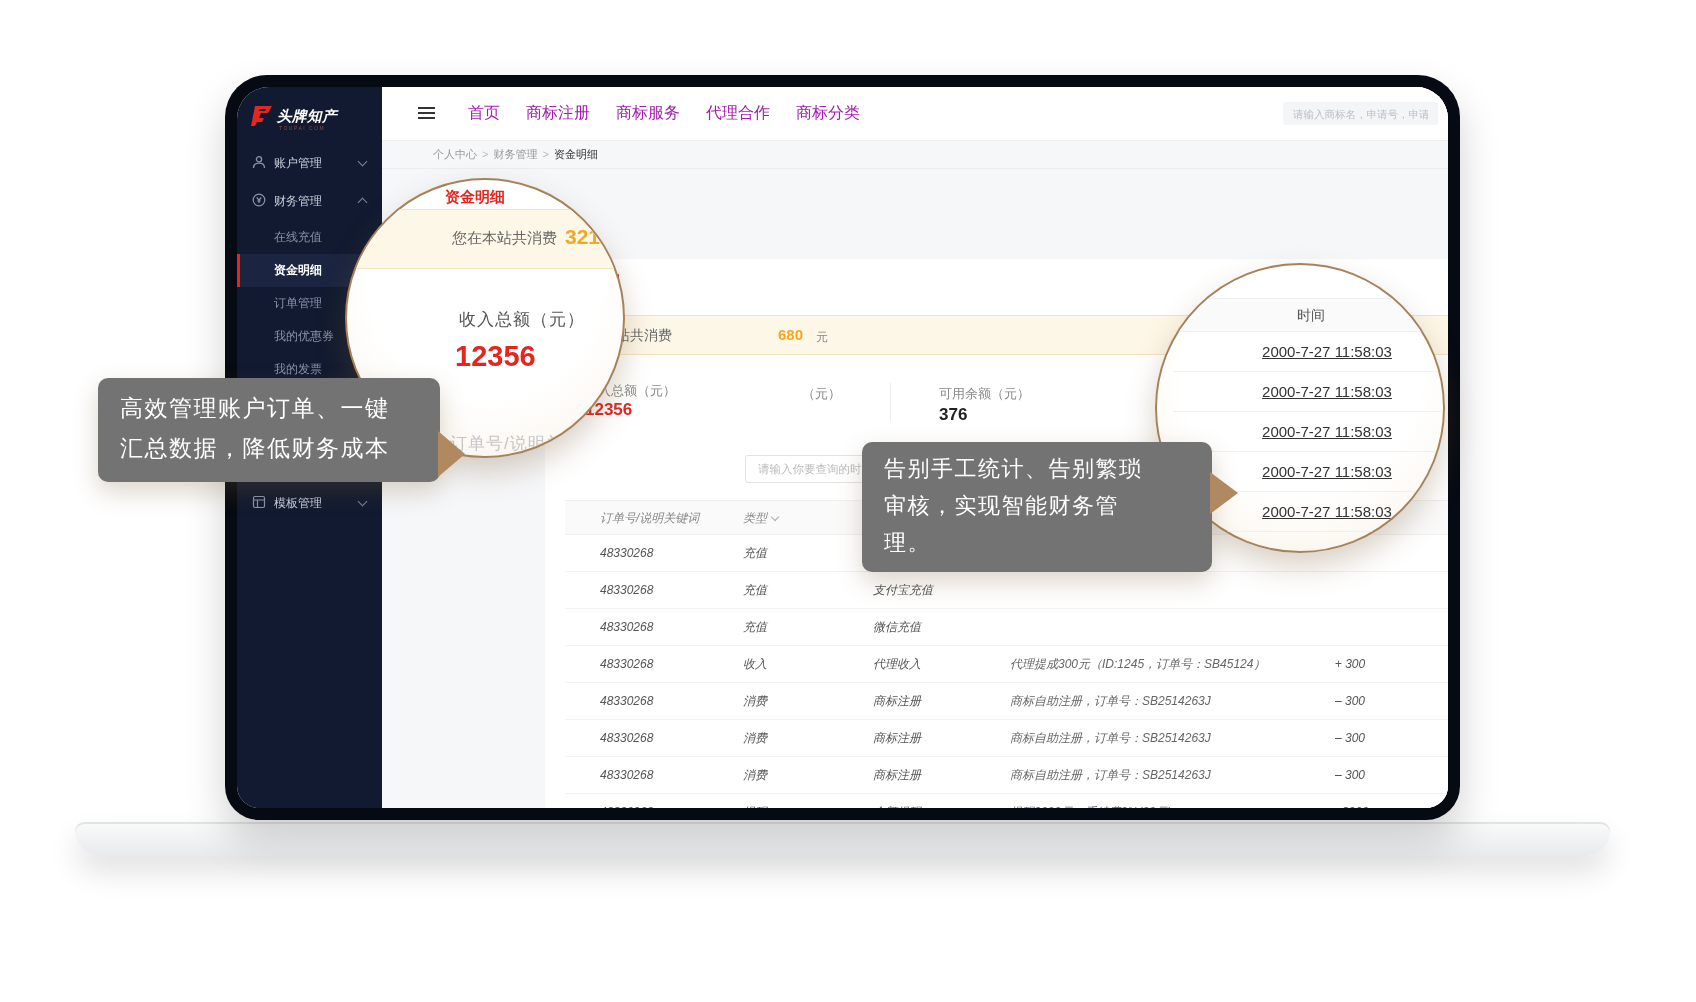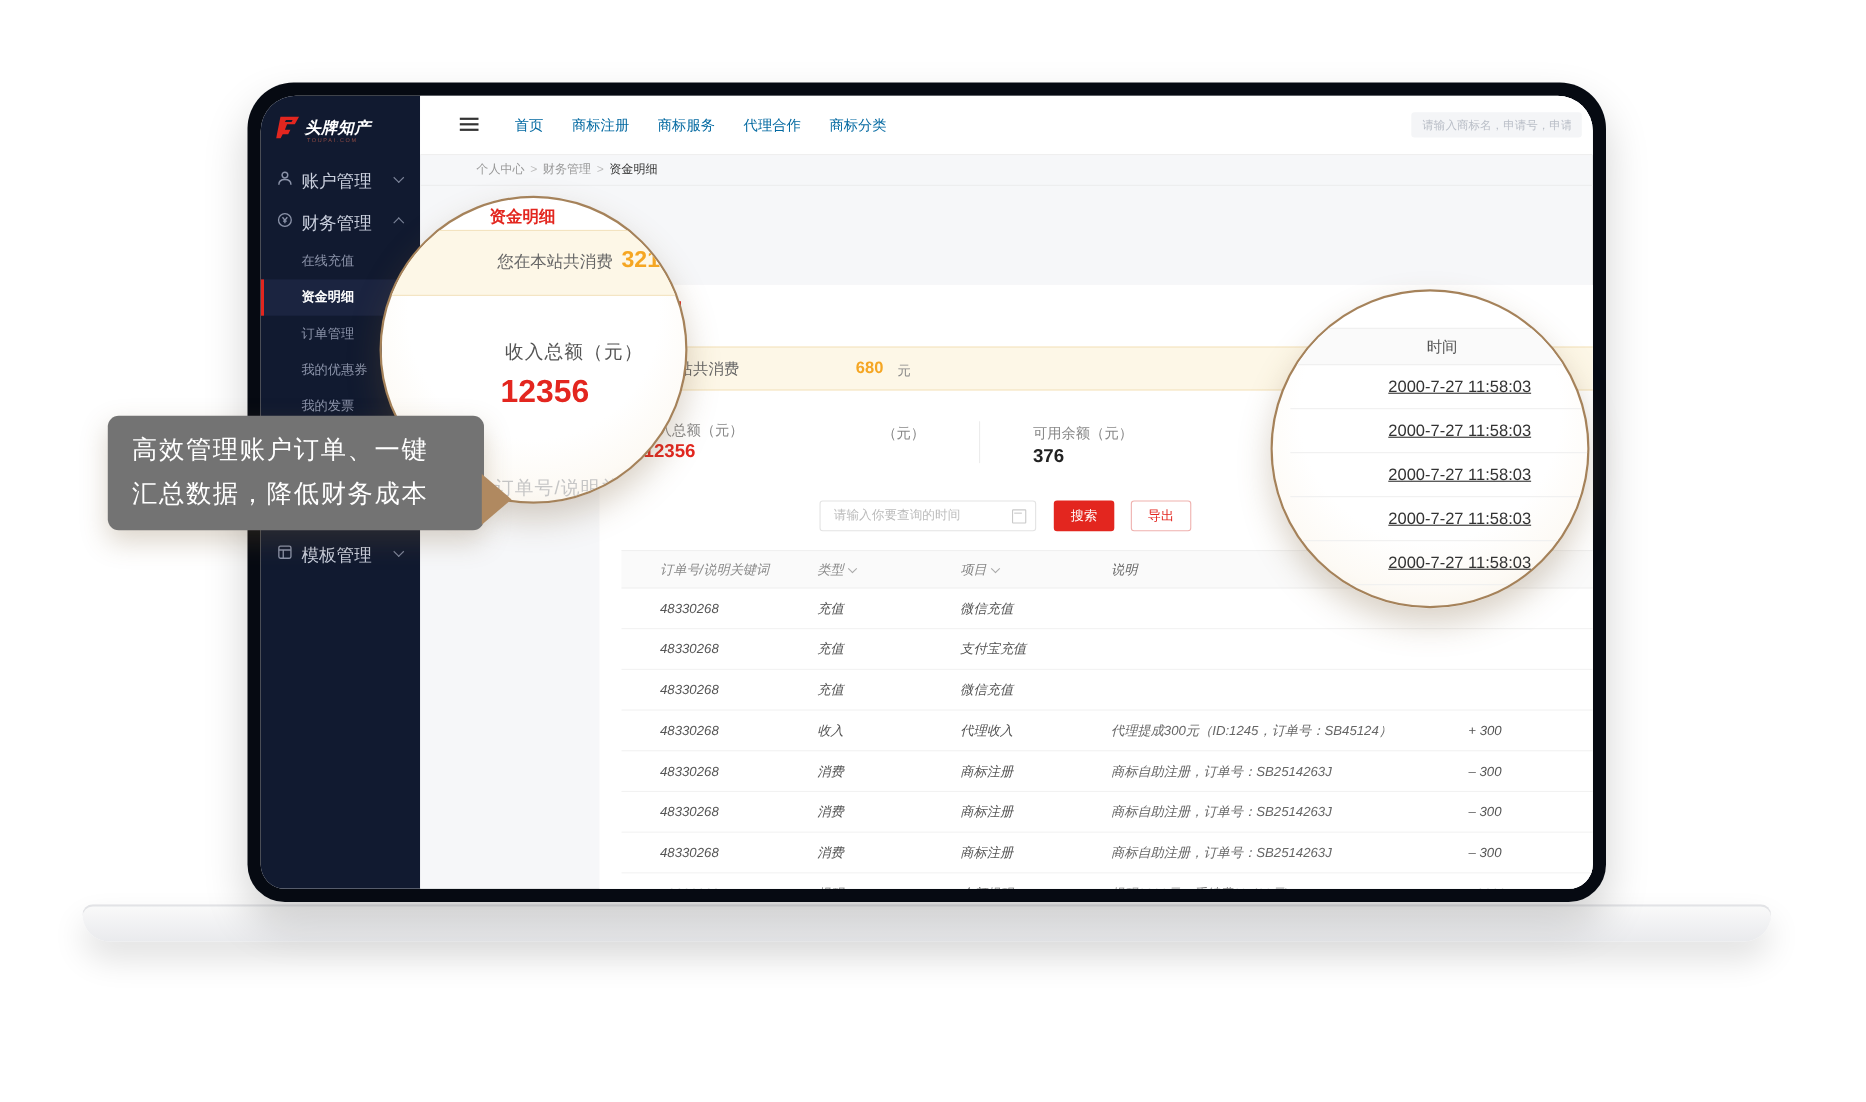--- a/index.html
+++ b/index.html
@@ -13,38 +13,38 @@
   #laptop-frame{left:225px;top:75px;width:1235px;height:745px;background:#060a12;border-radius:42px 42px 34px 34px;
     box-shadow:0 20px 40px rgba(0,0,0,.18);}
   #screen{left:237px;top:87px;width:1211px;height:721px;background:#fff;border-radius:32px 32px 22px 22px;overflow:hidden;}
 
   
   #sidebar{left:0;top:0;width:145px;height:721px;background:#111a30;}
   .logo-row{left:14px;top:18px;width:120px;height:26px;}
   .logo-mark{left:0;top:1px;width:21px;height:20px;}
   .logo-text{left:26px;top:2px;color:#fff;font-size:14.5px;font-weight:bold;font-style:italic;letter-spacing:.5px;white-space:nowrap;}
   .logo-tag{left:28px;top:20px;color:#8d4a44;font-size:5px;letter-spacing:1.5px;white-space:nowrap;}
-  .side-item{left:0;width:145px;height:34px;color:#c9cfdd;font-size:16px;}
+  .side-item{left:0;width:145px;height:34px;color:#c9cfdd;font-size:12px;}
   .side-item .ic{position:absolute;left:15px;top:9px;width:14px;height:14px;color:#8b93a9;}
   .side-item .lbl{position:absolute;left:37px;top:9px;white-space:nowrap;}
   .chev{position:absolute;right:16px;width:6px;height:6px;border-right:1.4px solid #7c8499;border-bottom:1.4px solid #7c8499;}
   .chev.down{top:12px;transform:rotate(45deg);}
   .chev.up{top:15px;transform:rotate(-135deg);}
   .side-sub{left:0;width:145px;height:33px;color:#8b93a9;font-size:12px;line-height:33px;}
   .side-sub .lbl{position:absolute;left:37px;top:0;}
   .side-sub.active{background:#1b2440;color:#fff;font-weight:bold;}
   .side-sub.active::before{content:'';position:absolute;left:0;top:0;width:3px;height:33px;background:#e3261f;}
 
   
   #main{left:145px;top:0;width:1066px;height:721px;background:#f6f7f9;}
   #topbar{left:0;top:0;width:1066px;height:53px;background:#fff;border-bottom:1px solid #efefef;}
   .burger{left:36px;top:20px;width:17px;height:13px;}
   .burger i{position:absolute;left:0;width:17px;height:2px;background:#333;}
   .nav-items{left:86px;top:0;height:53px;display:flex;align-items:center;gap:26px;}
-  .nav-item{font-size:13px;color:#0369a1;white-space:nowrap;}
+  .nav-item{font-size:16px;color:#a21caf;white-space:nowrap;}
   .top-search{left:901px;top:15px;width:155px;height:23px;background:#f4f5f7;border:none;border-radius:3px;
     font-size:10.5px;color:#555;padding:0 10px;box-sizing:border-box;outline:none;}
   .top-search::placeholder{color:#b9bec7;}
   #breadcrumb{left:0;top:53px;width:1066px;height:28px;border-bottom:1px solid #ededee;font-size:11px;color:#999;line-height:28px;}
   #breadcrumb .bc{margin:0 3px;}
   #breadcrumb .bc.cur{color:#333;}
   #breadcrumb .sep{color:#bbb;margin:0 2px;}
 
   
   #card{left:163px;top:172px;width:1040px;height:623px;background:#fff;}
@@ -334,14 +334,19 @@
     <div class="m-trow" style="top:147px;">2000-7-27  11:58:03</div>
     <div class="m-trow" style="top:187px;">2000-7-27  11:58:03</div>
     <div class="m-trow" style="top:227px;">2000-7-27  11:58:03</div>
   </div>
 
   <div id="bubble-left" class="abs bubble">
     <span class="ln ln1">高效管理账户订单、一键</span>
     <span class="ln ln2">汇总数据，降低财务成本</span>
   </div>
 
+  <div id="bubble-right" class="abs bubble">
+    <span class="ln ln1">告别手工统计、告别繁琐</span>
+    <span class="ln ln2">审核，实现智能财务管</span>
+    <span class="ln ln3">理。</span>
+  </div>
 
 </div>
 
 </body></html>

